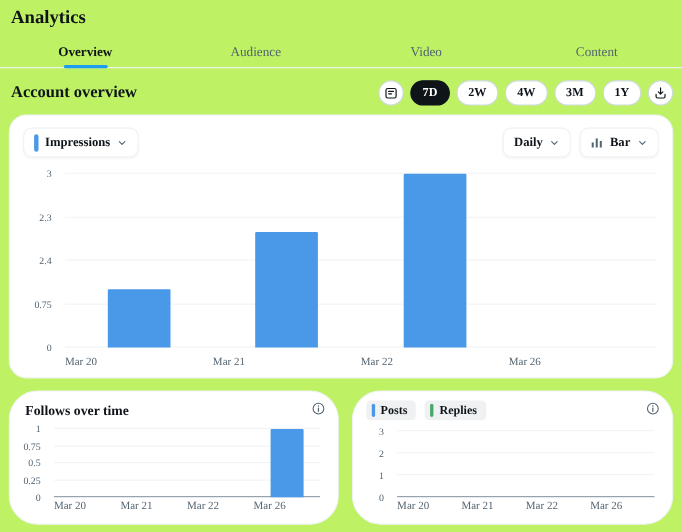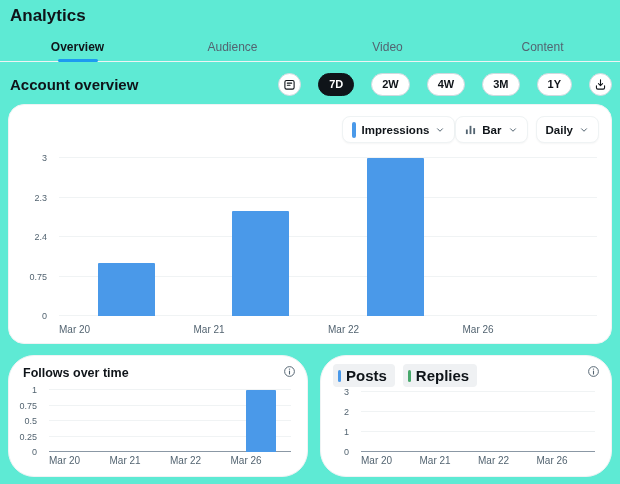--- a/index.html
+++ b/index.html
@@ -1,44 +1,44 @@
 <!DOCTYPE html>
 <html><head>
 <meta charset="utf-8">
 <style>
   * { margin:0; padding:0; box-sizing:border-box; }
   html,body { background:#fff; }
   .canvas {
-    position:relative; width:620px; height:484px; background:#5eead4;
-    font-family:Liberation Sans, sans-serif; color:#0f1419; overflow:hidden;
+    position:relative; width:620px; height:484px; background:#bef264;
+    font-family:Liberation Serif, serif; color:#0f1419; overflow:hidden;
   }
   .page-title { position:absolute; left:10px; top:6px; font-size:17px; font-weight:700; }
 
   
   .tabbar { position:absolute; left:0; right:0; top:33px; height:29px; display:flex; border-bottom:1px solid #eff3f4; }
   .tab { flex:1; display:flex; align-items:center; justify-content:center; font-size:12px; color:#536471; font-weight:500; position:relative; cursor:pointer; }
   .tab.active { color:#0f1419; font-weight:700; }
   .tab.active .underline { position:absolute; bottom:-1px; left:50%; transform:translateX(-50%); width:40px; height:3px; border-radius:2px; background:#1d9bf0; }
 
   
   .section-row { position:absolute; left:10px; right:8px; top:70px; height:28px; display:flex; align-items:center; justify-content:space-between; }
   .section-title { font-size:15px; font-weight:700; }
-  .range-cluster { display:flex; align-items:center; gap:17px; }
+  .range-cluster { display:flex; align-items:center; gap:6px; }
   .icon-circle-btn { width:23px; height:23px; border:1px solid #cfd9de; border-radius:50%; background:#fff; display:flex; align-items:center; justify-content:center; cursor:pointer; }
   .pill { height:23px; padding:0 10px; border-radius:12px; border:1px solid #cfd9de; background:#fff; font-size:11px; font-weight:700; color:#0f1419; display:flex; align-items:center; cursor:pointer; }
   .pill.active { background:#0f1419; border-color:#0f1419; color:#fff; }
 
   
   .card { position:absolute; border:1px solid #eff3f4; border-radius:26px; background:#fff; }
   .card.main { left:8px; top:104px; width:604px; height:240px; border-radius:16px; }
   .card.follows { left:8px; top:355px; width:300px; height:122px; }
   .card.posts { left:320px; top:355px; width:292px; height:122px; }
 
   
-  .controls { position:absolute; left:12px; right:12px; top:11px; display:flex; justify-content:flex-end; align-items:center; }
+  .controls { position:absolute; left:12px; right:12px; top:11px; display:flex; justify-content:space-between; align-items:center;gap:20px; }
   .ctrl-group { display:flex; gap:8px; align-items:center; }
   .ctrl-btn { height:27px; display:flex; align-items:center; gap:6px; padding:0 9px; border-radius:8px; background:#fff; border:1px solid #eff3f4; box-shadow:0 1px 2px rgba(15,20,25,0.04); font-size:11.5px; font-weight:700; color:#0f1419; cursor:pointer; }
   .ctrl-btn.muted { background:#eff1f3; border-color:#eff1f3; color:#536471; box-shadow:none; }
   .accent-bar { width:4px; height:16px; border-radius:2px; background:#4a99e9; }
 
   
   .bchart { position:absolute; }
   .bchart .plot { position:absolute; }
   .bchart .grid { position:absolute; inset:0; }
   .gridline { position:absolute; left:0; right:0; height:1px; background:#f0f3f4; }
@@ -59,21 +59,21 @@
   .bchart.mini .plot  { left:32px; right:8px; top:2px; bottom:16px; }
   .bchart.mini .yaxis { left:0; width:26px; top:2px; bottom:16px; }
   .bchart.mini .xrow  { left:32px; right:8px; }
   .bchart.f { left:8px; right:8px; top:32px; bottom:8px; }
   .bchart.p { left:8px; right:8px; top:34px; bottom:8px; }
 
   
   .mini-title { position:absolute; left:14px; top:10px; font-size:12.5px; font-weight:700; }
   .info-btn { position:absolute; right:11px; top:9px; cursor:pointer; display:flex; }
   .legend-row { position:absolute; left:12px; top:8px; display:flex; gap:8px; }
-  .chip { display:flex; align-items:center; gap:5px; background:#eff1f3; border-radius:4px; padding:3px 8px 3px 5px; font-size:15px; font-weight:700; color:#0f1419; }
+  .chip { display:flex; align-items:center; gap:5px; background:#eff1f3; border-radius:4px; padding:3px 8px 3px 5px; font-size:11px; font-weight:700; color:#0f1419; }
   .chip .accent-bar { width:3px; height:12px; border-radius:1.5px; }
 </style>
 </head>
 <body>
 
 <div class="canvas">
 
   <div class="page-title">Analytics</div>
 
   <div class="tabbar">
@@ -136,43 +136,43 @@
           <span class="accent-bar"></span>
           <span>Impressions</span>
           <span style="display:flex;">
               <svg width="10" height="10" viewBox="0 0 24 24">
                 <path d="M6 9l6 6 6-6" fill="none" stroke="#536471" stroke-width="2.4" stroke-linecap="round" stroke-linejoin="round"></path>
               </svg>
             </span>
         </div>
       </div>
       <div class="ctrl-group">
+        <div class="ctrl-btn">
+          <span>Daily</span>
+          <span style="display:flex;">
+              <svg width="10" height="10" viewBox="0 0 24 24">
+                <path d="M6 9l6 6 6-6" fill="none" stroke="#536471" stroke-width="2.4" stroke-linecap="round" stroke-linejoin="round"></path>
+              </svg>
+            </span>
+        </div>
         <div class="ctrl-btn">
           <span style="display:flex;">
               <svg width="11" height="11" viewBox="0 0 12 12">
                 <rect x="1" y="6" width="2" height="5" fill="#536471"></rect>
                 <rect x="5" y="2" width="2" height="9" fill="#536471"></rect>
                 <rect x="9" y="4.5" width="2" height="6.5" fill="#536471"></rect>
               </svg>
             </span>
           <span>Bar</span>
           <span style="display:flex;">
               <svg width="10" height="10" viewBox="0 0 24 24">
                 <path d="M6 9l6 6 6-6" fill="none" stroke="#536471" stroke-width="2.4" stroke-linecap="round" stroke-linejoin="round"></path>
               </svg>
             </span>
         </div>
-        <div class="ctrl-btn">
-          <span>Daily</span>
-          <span style="display:flex;">
-              <svg width="10" height="10" viewBox="0 0 24 24">
-                <path d="M6 9l6 6 6-6" fill="none" stroke="#536471" stroke-width="2.4" stroke-linecap="round" stroke-linejoin="round"></path>
-              </svg>
-            </span>
-        </div>
       </div>
     </div>
     <div class="bchart big">
       <div class="yaxis">
           <div class="ytick" style="bottom: 0%;">0</div>
           <div class="ytick" style="bottom: 25%;">0.75</div>
           <div class="ytick" style="bottom: 50%;">2.4</div>
           <div class="ytick" style="bottom: 75%;">2.3</div>
           <div class="ytick" style="bottom: 100%;">3</div>
         </div>

